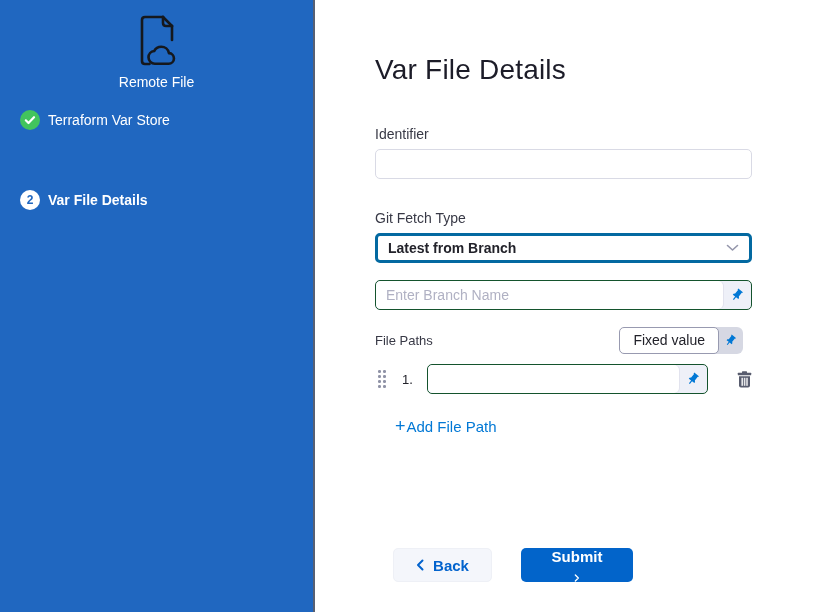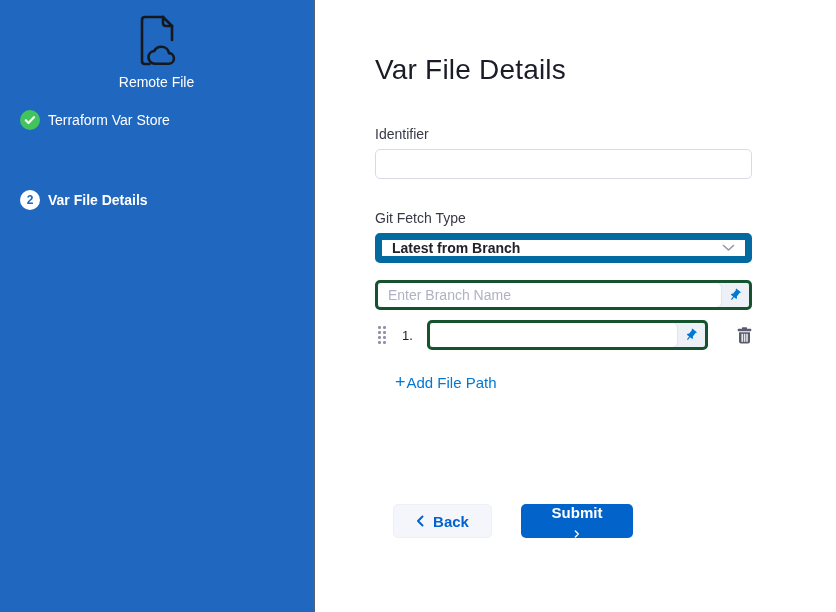--- a/index.html
+++ b/index.html
@@ -94,36 +94,36 @@
     font-size: 14px;
     color: #22222a;
     padding: 0 10px;
     outline: none;
   }
   .text-input::placeholder { color: #b0b1c3; }
 
   .select {
     width: 100%;
     height: 30px;
-    border: 7px solid #0369a1;
+    border: 3px solid #0369a1;
     border-radius: 5px;
     background: #ffffff;
     display: flex;
     align-items: center;
     justify-content: space-between;
     padding: 0 10px;
     cursor: pointer;
   }
   .select-value { font-size: 14px; font-weight: 600; color: #22222a; }
 
   .pin-input {
     position: relative;
     width: 100%;
     height: 30px;
-    border: 3px solid #14532d;
+    border: 1px solid #14532d;
     border-radius: 5px;
     background: #eef0f8;
     overflow: hidden;
     display: flex;
   }
   .pin-input input {
     flex: 1 1 auto;
     height: 100%;
     border: none;
     border-radius: 5px;
@@ -319,20 +319,31 @@
       <div class="pin-input">
         <input type="text" placeholder="Enter Branch Name" style="">
         <button class="pin-btn">
           <svg class="pin-icon" width="14" height="14" viewBox="0 0 24 24">
             <path d="M16 12V4h1V2H7v2h1v8l-2 2v2h5v6h2v-6h5v-2l-2-2z" fill="#0278d5"></path>
           </svg>
         </button>
       </div>
     </div>
 
+    <div class="fp-header">
+      <span class="fp-label">File Paths</span>
+      <div class="fixed-value">
+        <span class="fv-label">Fixed value</span>
+        <span class="fv-pin">
+          <svg class="pin-icon" width="13" height="13" viewBox="0 0 24 24">
+            <path d="M16 12V4h1V2H7v2h1v8l-2 2v2h5v6h2v-6h5v-2l-2-2z" fill="#0278d5"></path>
+          </svg>
+        </span>
+      </div>
+    </div>
 
     <div class="fp-row">
       <span class="drag-handle">
         <i></i>
           <i></i>
           <i></i>
           <i></i>
           <i></i>
           <i></i>
           <i></i>

